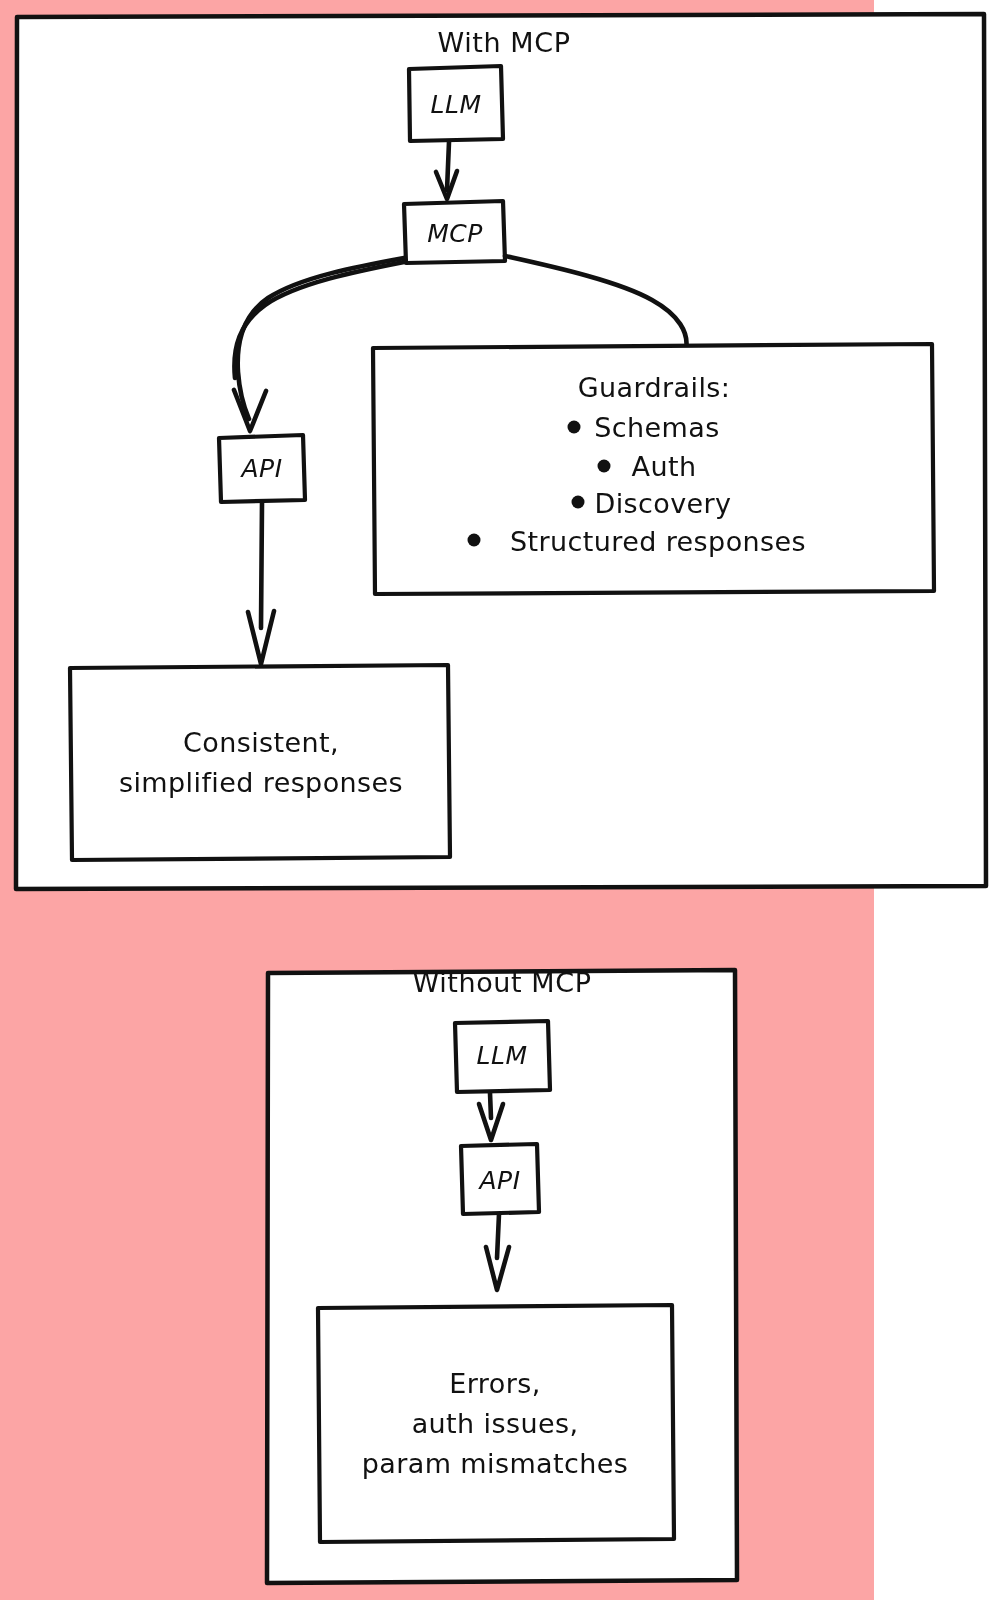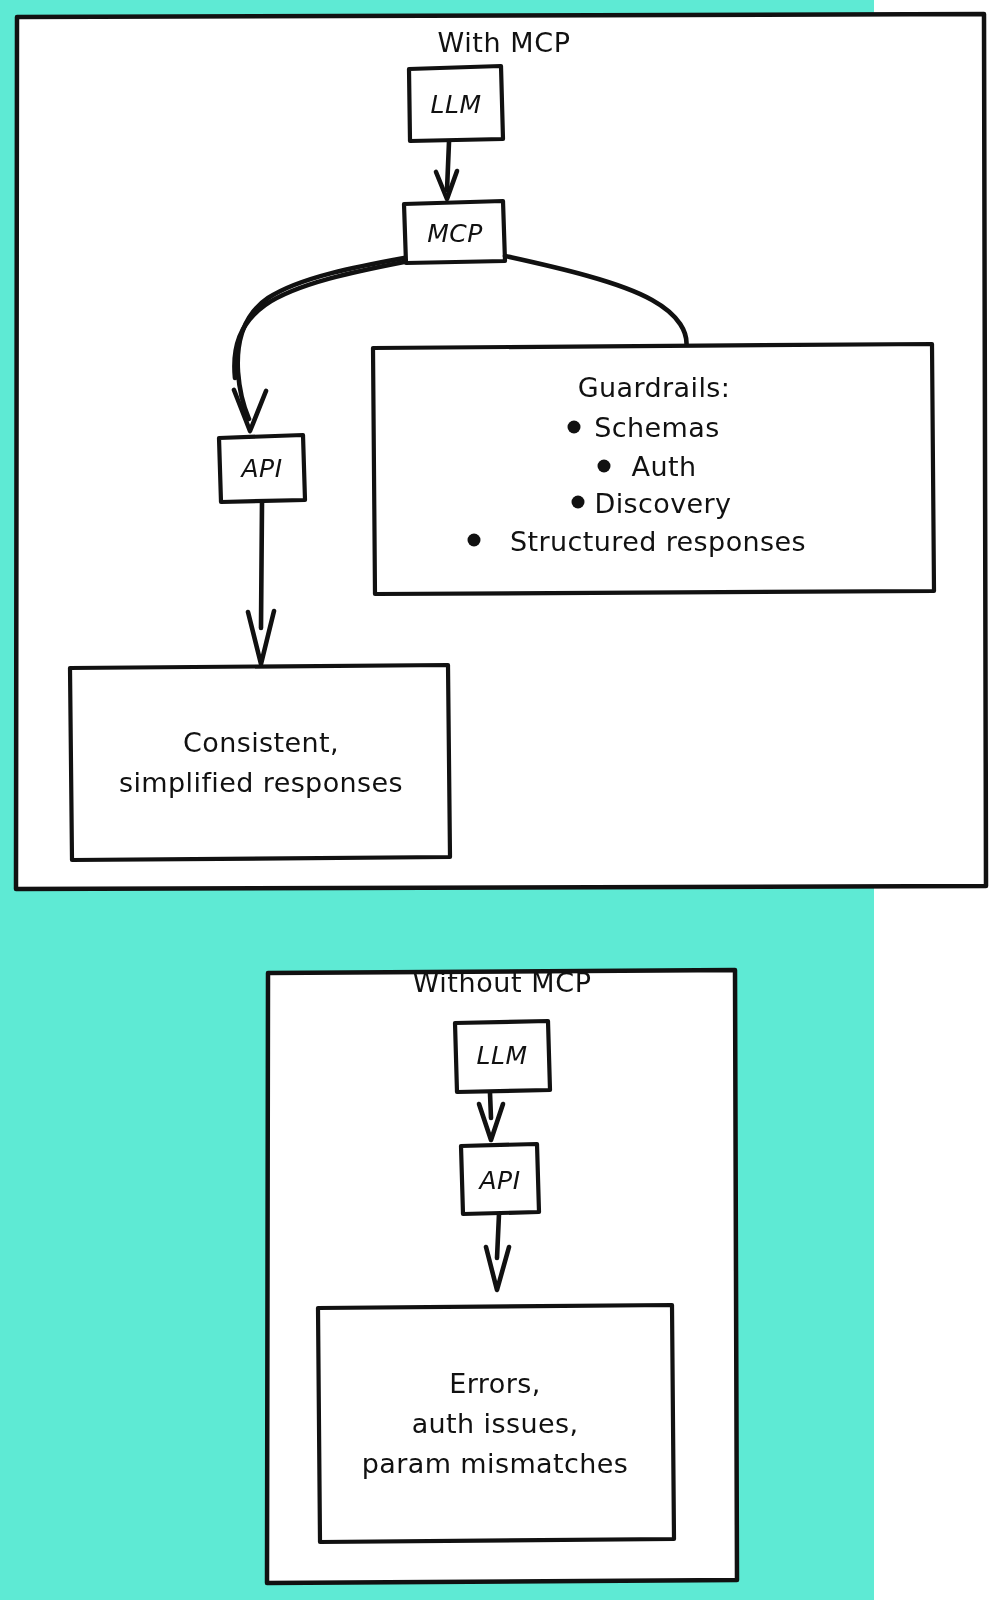--- a/index.html
+++ b/index.html
@@ -10,21 +10,21 @@
   body {
     width: 1002px;
     height: 1600px;
     font-family: "DejaVu Sans", sans-serif;
     overflow: hidden;
   }
   #stage {
     position: relative;
     width: 874px;
     height: 1600px;
-    background: #5eead4;
+    background: #fca5a5;
   }
   svg.diagram {
     position: absolute;
     left: 0;
     top: 0;
     width: 1002px;
     height: 1600px;
   }
   .panel-box {
     fill: #ffffff;

